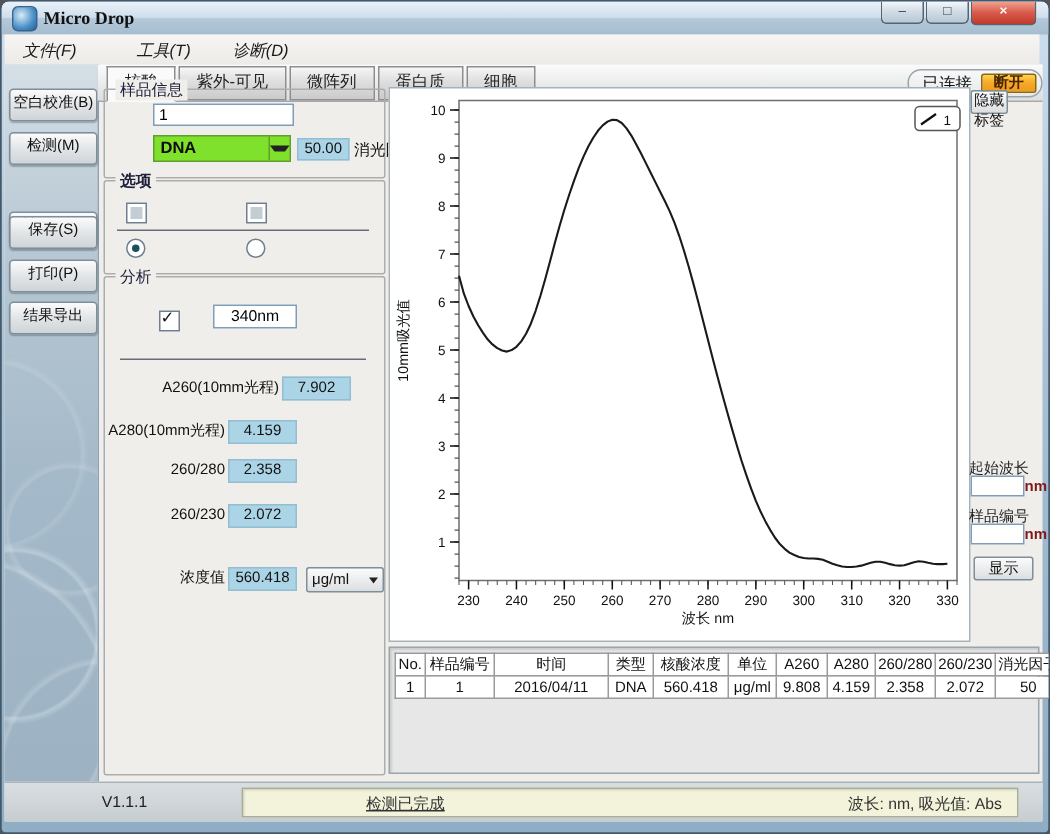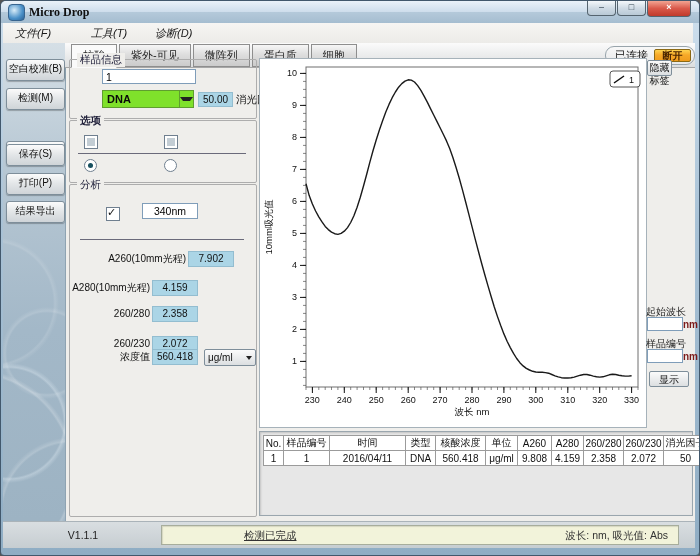--- a/index.html
+++ b/index.html
@@ -194,21 +194,21 @@
           </div>
           <div class="a-row" style="top: 121px;">
             <span class="a-label">260/280</span>
             <span class="a-value">2.358</span>
           </div>
           <div class="a-row" style="top: 151px;">
             <span class="a-label">260/230</span>
             <span class="a-value">2.072</span>
           </div>
         </div>
-      <div class="a-row" style="top:164px">
+      <div class="a-row" style="top:193px">
         <span class="a-label">浓度值</span>
         <span class="a-value">560.418</span>
         <div class="unit-select">
           <span>μg/ml</span>
           <span class="caret"></span>
         </div>
       </div>
     </div>
 
     <div class="chart-box">

